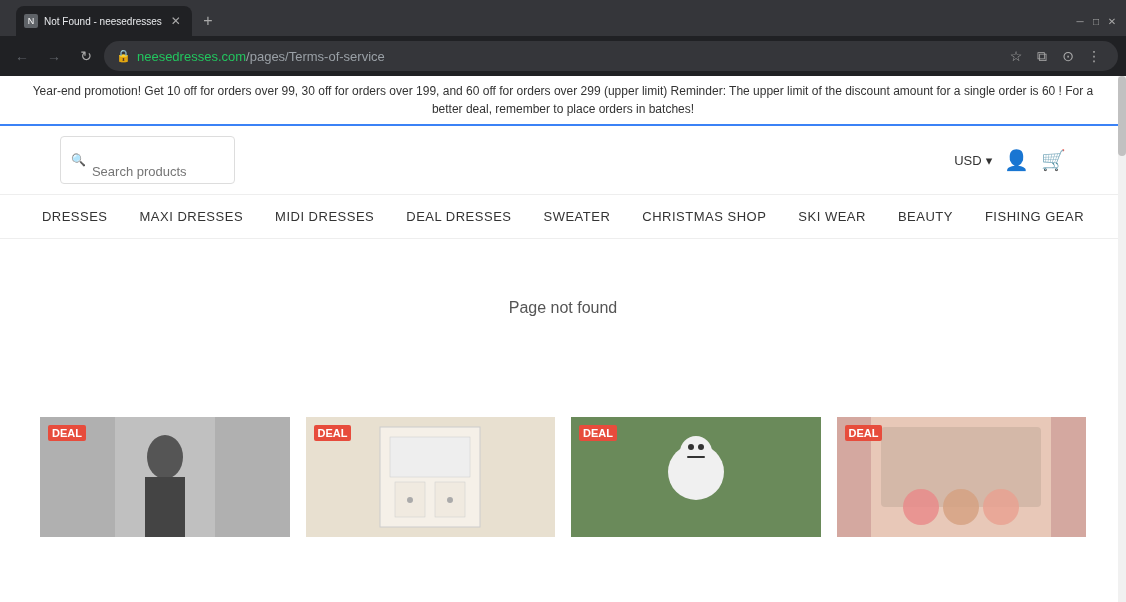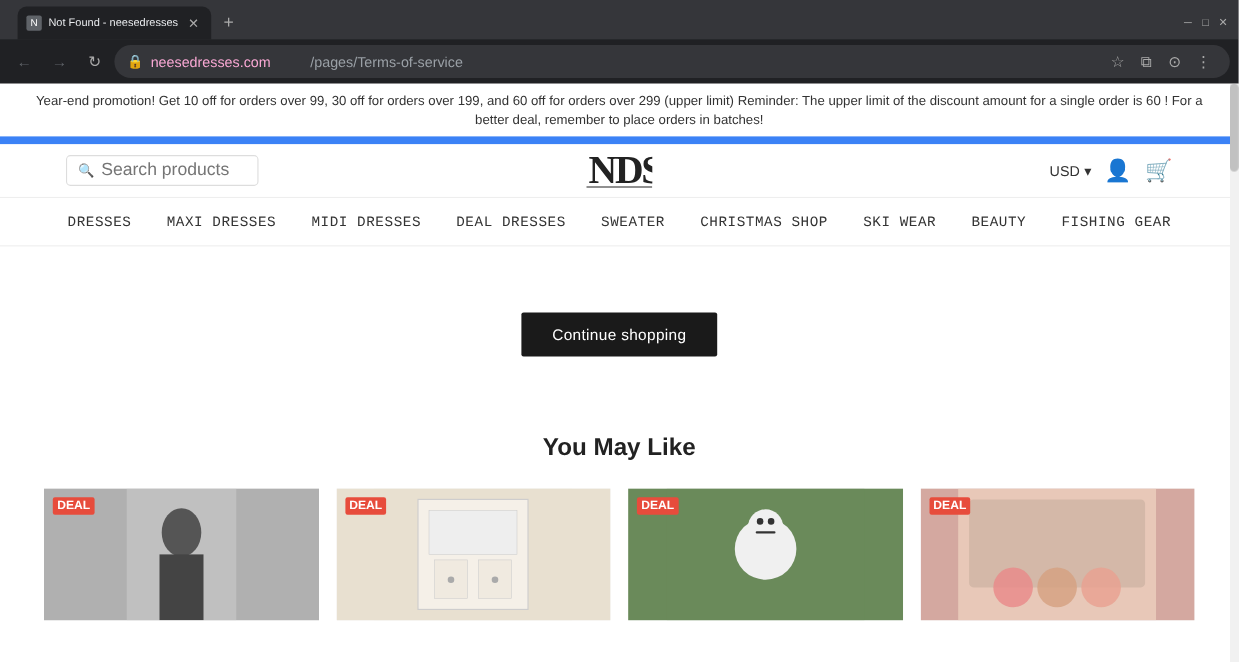--- a/index.html
+++ b/index.html
@@ -114,22 +114,22 @@
     }
     .address-bar-icon {
       color: #8ab4f8;
       font-size: 12px;
     }
     .address-bar-url {
       font-size: 13px;
       color: #e8eaed;
       flex: 1;
     }
-    .address-bar-url span.domain { color: #f9a8d4; }
-    .address-bar-url span.path { color: #9aa0a6; margin-left: 36px; }
+    .address-bar-url span.domain { color: #22c55e; }
+    .address-bar-url span.path { color: #9aa0a6; }
     .address-bar-actions {
       display: flex;
       gap: 2px;
     }
     .addr-action-btn {
       width: 24px; height: 24px;
       border-radius: 50%;
       border: none;
       background: none;
       color: #aaa;
@@ -138,21 +138,21 @@
       display: flex; align-items: center; justify-content: center;
     }
 
     
     .promo-banner {
       background: #fff;
       text-align: center;
       font-size: 12px;
       color: #333;
       padding: 6px 20px;
-      border-bottom: 7px solid #3b82f6;
+      border-bottom: 2px solid #3b82f6;
       line-height: 1.5;
     }
 
     
     .site-header {
       display: flex;
       align-items: center;
       padding: 10px 60px;
       border-bottom: 1px solid #eee;
       position: relative;
@@ -166,24 +166,25 @@
       width: 175px;
       gap: 6px;
     }
     .search-icon-small {
       color: #999;
       font-size: 12px;
     }
     .search-input {
       border: none;
       outline: none;
-      font-size: 16px;
+      font-size: 13px;
       color: #333;
       background: transparent;
       width: 100%;
+      margin-top: 23px;
     }
     .logo-area {
       position: absolute;
       left: 50%;
       transform: translateX(-50%);
       display: flex;
       align-items: center;
     }
     .logo-svg {
       width: 60px;
@@ -225,21 +226,20 @@
       padding: 14px 0;
       border-bottom: 1px solid #eee;
     }
     .nav-item {
       font-size: 13px;
       color: #333;
       text-decoration: none;
       letter-spacing: 0.5px;
       cursor: pointer;
       white-space: nowrap;
-      font-family: Liberation Mono, monospace;
     }
 
     
     .main-content {
       padding: 60px 20px 40px;
       text-align: center;
     }
     .error-code {
       font-size: 52px;
       font-weight: 600;
@@ -374,28 +374,20 @@
   <div class="promo-banner">
     <span>Year-end promotion! Get 10 off for orders over 99, 30 off for orders over 199, and 60 off for orders over 299 (upper limit) Reminder: The upper limit of the discount amount for a single order is 60 ! For a better deal, remember to place orders in batches!</span>
   </div>
 
   <div class="site-header">
     <div class="search-box">
       <span class="search-icon-small">🔍</span>
       <input class="search-input" type="text" placeholder="Search products" style="">
     </div>
 
-    <div class="logo-area">
-      <svg class="logo-svg" viewBox="0 0 60 50" fill="none" xmlns="http://www.w3.org/2000/svg">
-
-        <text x="2" y="36" font-family="Georgia, serif" font-size="36" font-weight="bold" fill="#222" letter-spacing="-2">NDS</text>
-
-        <line x1="0" y1="40" x2="60" y2="40" stroke="#222" stroke-width="1"></line>
-      </svg>
-    </div>
 
     <div class="header-actions">
       <button class="currency-select">
         <span>USD</span>
         <span>▾</span>
       </button>
       <button class="header-icon-btn">
         <span>👤</span>
       </button>
       <button class="header-icon-btn">
@@ -410,25 +402,24 @@
     <a class="nav-item">MIDI DRESSES</a>
     <a class="nav-item">DEAL DRESSES</a>
     <a class="nav-item">SWEATER</a>
     <a class="nav-item">CHRISTMAS SHOP</a>
     <a class="nav-item">SKI WEAR</a>
     <a class="nav-item">BEAUTY</a>
     <a class="nav-item">FISHING GEAR</a>
   </nav>
 
   <div class="main-content">
-    <button class="continue-btn">Continue shopping</button>
+    <div class="error-message">Page not found</div>
   </div>
 
   <div class="you-may-like">
-    <h2 class="section-title">You May Like</h2>
     <div class="products-grid">
 
       <div class="product-card">
         <span class="deal-badge">DEAL</span>
         <div class="product-img-placeholder" style="background: #b0b0b0; display:flex; align-items:flex-end; justify-content:center; overflow:hidden;">
 
           <svg width="100" height="120" viewBox="0 0 100 120">
             <rect width="100" height="120" fill="#c0c0c0"></rect>
             <ellipse cx="50" cy="40" rx="18" ry="22" fill="#555"></ellipse>
             <rect x="30" y="60" width="40" height="60" fill="#444"></rect>

